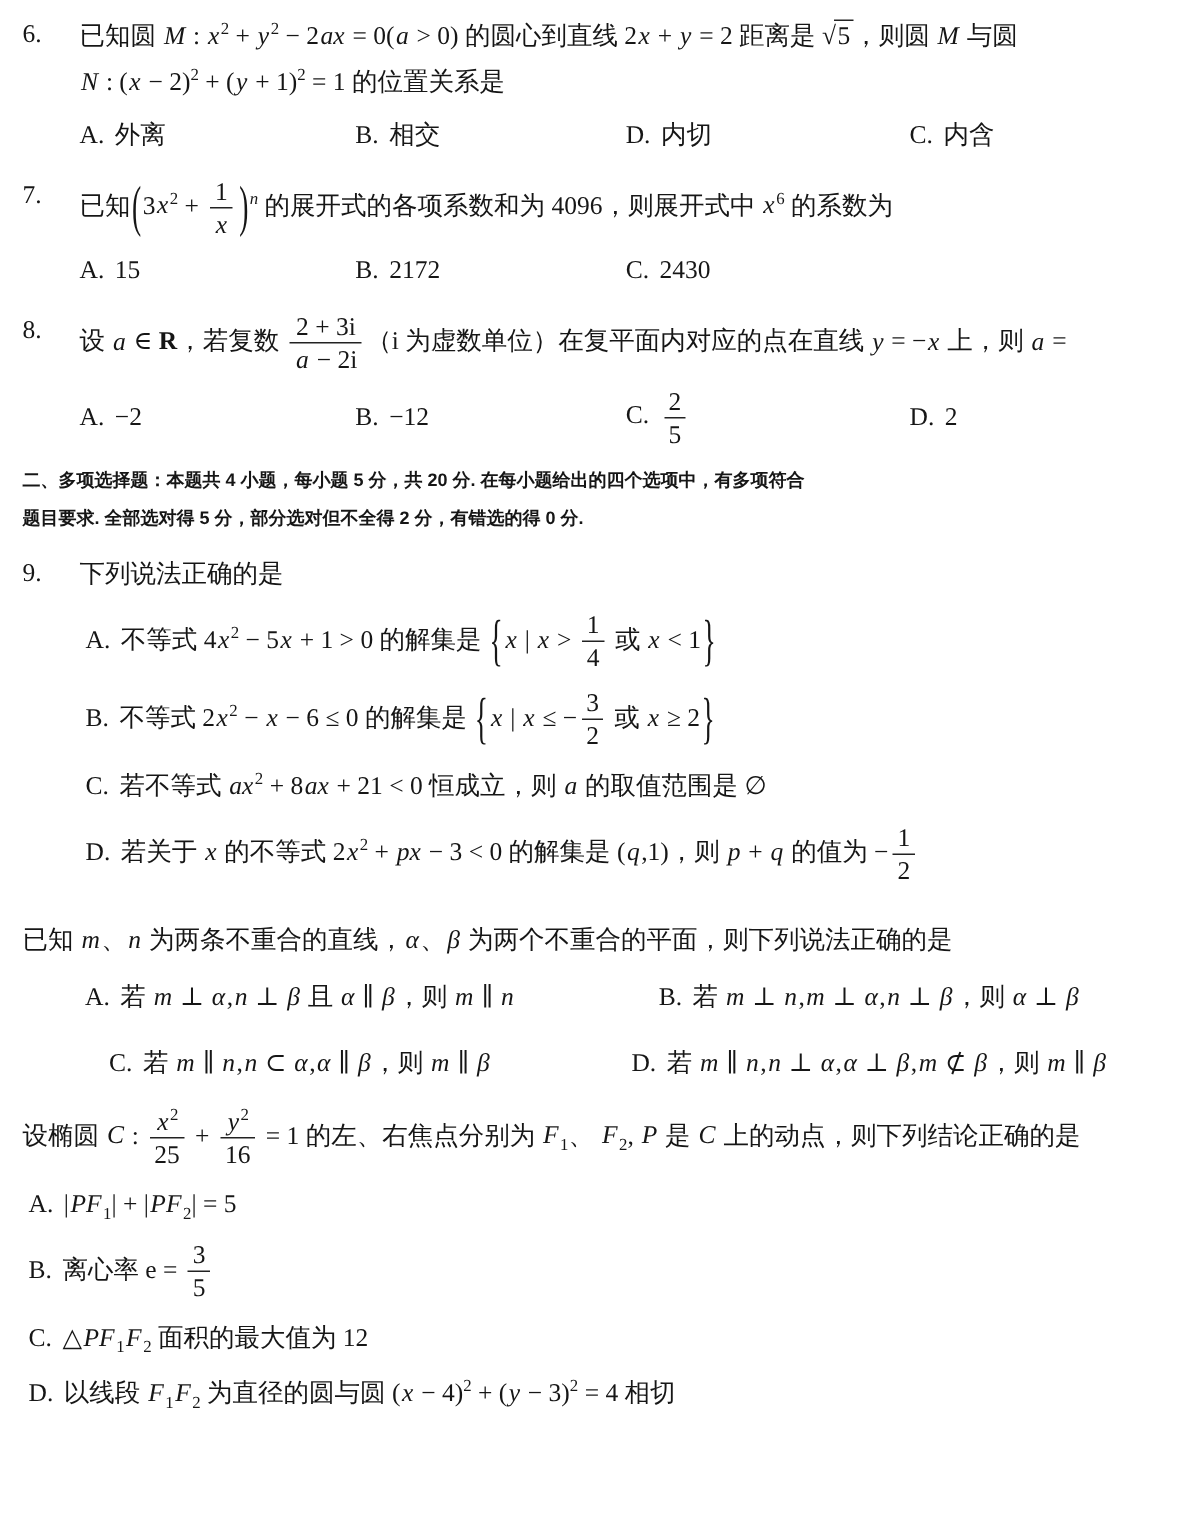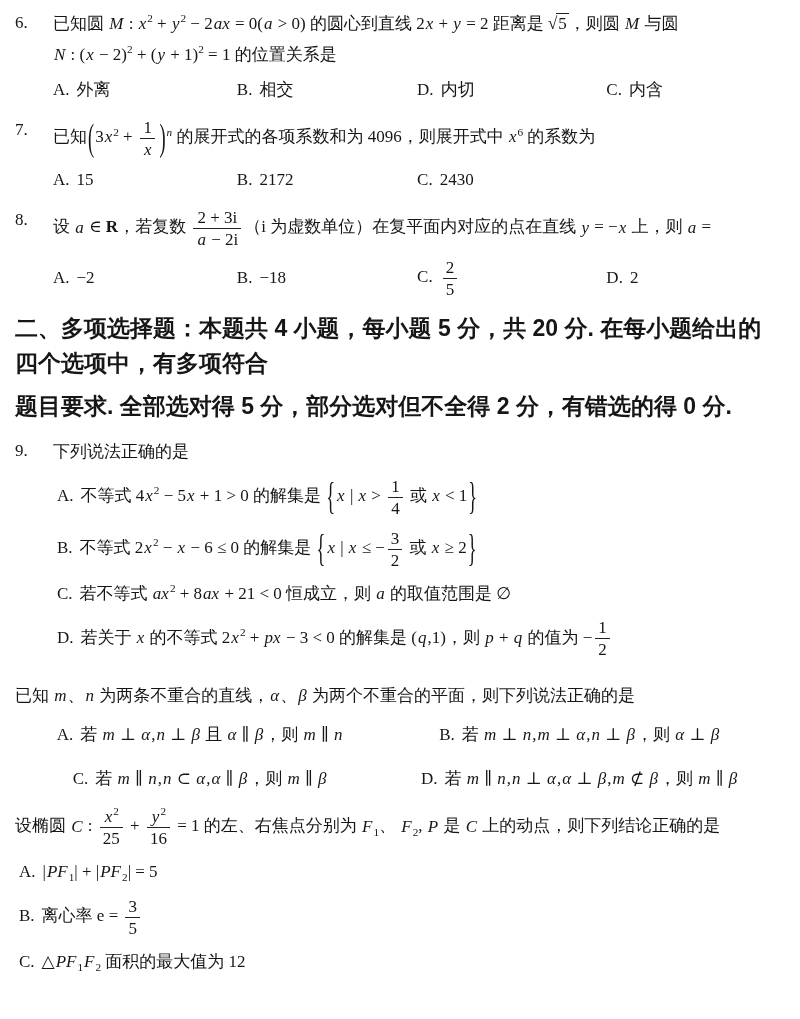--- a/index.html
+++ b/index.html
@@ -37,21 +37,21 @@
     row-gap: 18px;
     margin-top: 12px;
     text-align: center;
   }
   .opts.stack .opt { margin: 11px 4px; }
   .opt-label { margin-right: 7px; }
   
   .section {
     font-family: "Liberation Sans", "DejaVu Sans", sans-serif;
     font-weight: 700;
-    font-size: 23px;
+    font-size: 12px;
     margin: 10px 0 12px;
     padding-left: 0px;
   }
   .section-line { margin: 7px 0; }
   
   .m-i { font-style: italic; padding: 0 1px; }
   .m-b { font-weight: 700; }
   sup, sub { font-size: 66%; line-height: 0; }
   sup.m-it, sub.m-it { font-style: italic; }
   .frac {
@@ -110,21 +110,21 @@
       </div>
       <div class="q">
         <div class="q-num">8.</div>
         <div class="q-body">
           <div class="stem-line">设 <span class="m-i">a</span> ∈ <span class="m-b">R</span>，若复数 <span class="frac">
               <span class="fr-n">2 + 3i</span>
               <span class="fr-d"><span class="m-i">a</span> − 2i</span>
             </span>（i 为虚数单位）在复平面内对应的点在直线 <span class="m-i">y</span> = −<span class="m-i">x</span> 上，则 <span class="m-i">a</span> =</div>
           <div class="opts row4">
             <div class="opt"><span class="opt-label">A.</span><span class="opt-body">−2</span></div>
-            <div class="opt"><span class="opt-label">B.</span><span class="opt-body">−18</span></div>
+            <div class="opt"><span class="opt-label">B.</span><span class="opt-body">−12</span></div>
             <div class="opt"><span class="opt-label">C.</span><span class="opt-body"><span class="frac">
                   <span class="fr-n">2</span>
                   <span class="fr-d">5</span>
                 </span></span></div>
             <div class="opt"><span class="opt-label">D.</span><span class="opt-body">2</span></div>
           </div>
         </div>
       </div>
       <div class="section">
         <div class="section-line">二、多项选择题：本题共 4 小题，每小题 5 分，共 20 分. 在每小题给出的四个选项中，有多项符合</div>
@@ -171,17 +171,18 @@
               <span class="fr-n"><span class="m-i">y</span><sup>2</sup></span>
               <span class="fr-d">16</span>
             </span> = 1 的左、右焦点分别为 <span class="m-i">F</span><sub>1</sub>、 <span class="m-i">F</span><sub>2</sub>, <span class="m-i">P</span> 是 <span class="m-i">C</span> 上的动点，则下列结论正确的是</div>
           <div class="opts stack">
             <div class="opt"><span class="opt-label">A.</span><span class="opt-body">|<span class="m-i">PF</span><sub>1</sub>| + |<span class="m-i">PF</span><sub>2</sub>| = 5</span></div>
             <div class="opt"><span class="opt-label">B.</span><span class="opt-body">离心率 e = <span class="frac">
                   <span class="fr-n">3</span>
                   <span class="fr-d">5</span>
                 </span></span></div>
             <div class="opt"><span class="opt-label">C.</span><span class="opt-body">△<span class="m-i">PF</span><sub>1</sub><span class="m-i">F</span><sub>2</sub> 面积的最大值为 12</span></div>
+            <div class="opt"><span class="opt-label">D.</span><span class="opt-body">以线段 <span class="m-i">F</span><sub>1</sub><span class="m-i">F</span><sub>2</sub> 为直径的圆与圆 (<span class="m-i">x</span> − 4)<sup>2</sup> + (<span class="m-i">y</span> − 3)<sup>2</sup> = 4 相切</span></div>
           </div>
         </div>
       </div>
     </div>
 </div>
 
 </body></html>

